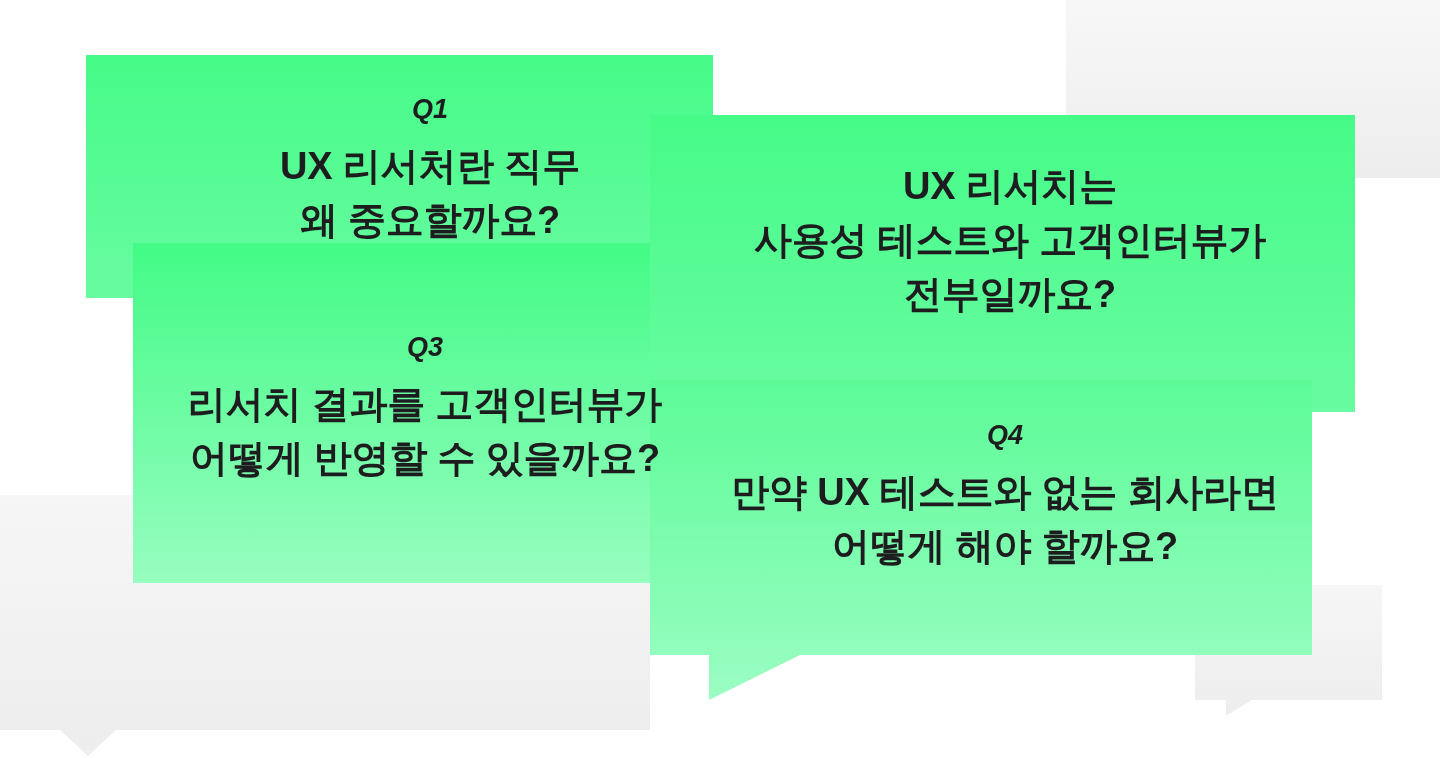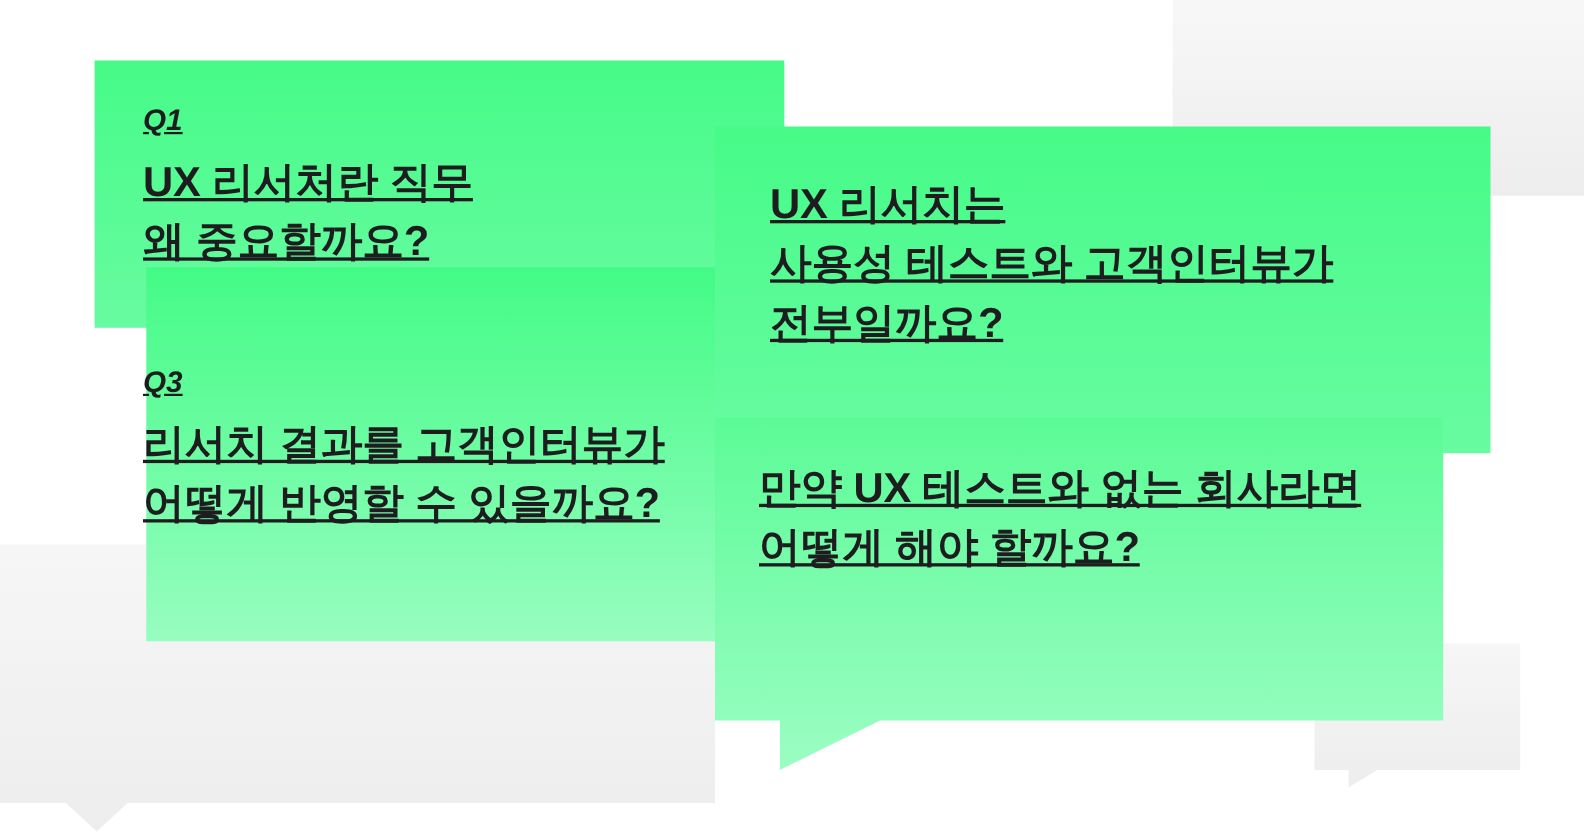--- a/index.html
+++ b/index.html
@@ -21,25 +21,24 @@
   #stage svg.shape-layer {
     position: absolute;
     top: 0;
     left: 0;
     width: 1440px;
     height: 758px;
     display: block;
   }
   .bubble-text {
     position: absolute;
-    text-align: left;
+    text-align: center;
     color: #1d1d1f;
     line-height: 1.32;
     letter-spacing: -0.2px;
-    text-decoration: underline;
     -webkit-font-smoothing: antialiased;
   }
   .q-label {
     display: block;
     font-size: 27px;
     font-weight: 700;
     font-style: italic;
     letter-spacing: 0px;
     margin-bottom: 12px;
   }
@@ -113,17 +112,18 @@
 전부일까요?</span>
   </div>
 
   <div class="bubble-text" id="text-q3">
     <span class="q-label">Q3</span>
     <span class="q-body">리서치 결과를 고객인터뷰가
 어떻게 반영할 수 있을까요?</span>
   </div>
 
   <div class="bubble-text" id="text-q4">
+    <span class="q-label">Q4</span>
     <span class="q-body">만약 UX 테스트와 없는 회사라면
 어떻게 해야 할까요?</span>
   </div>
 
 </div>
 
 </body></html>

